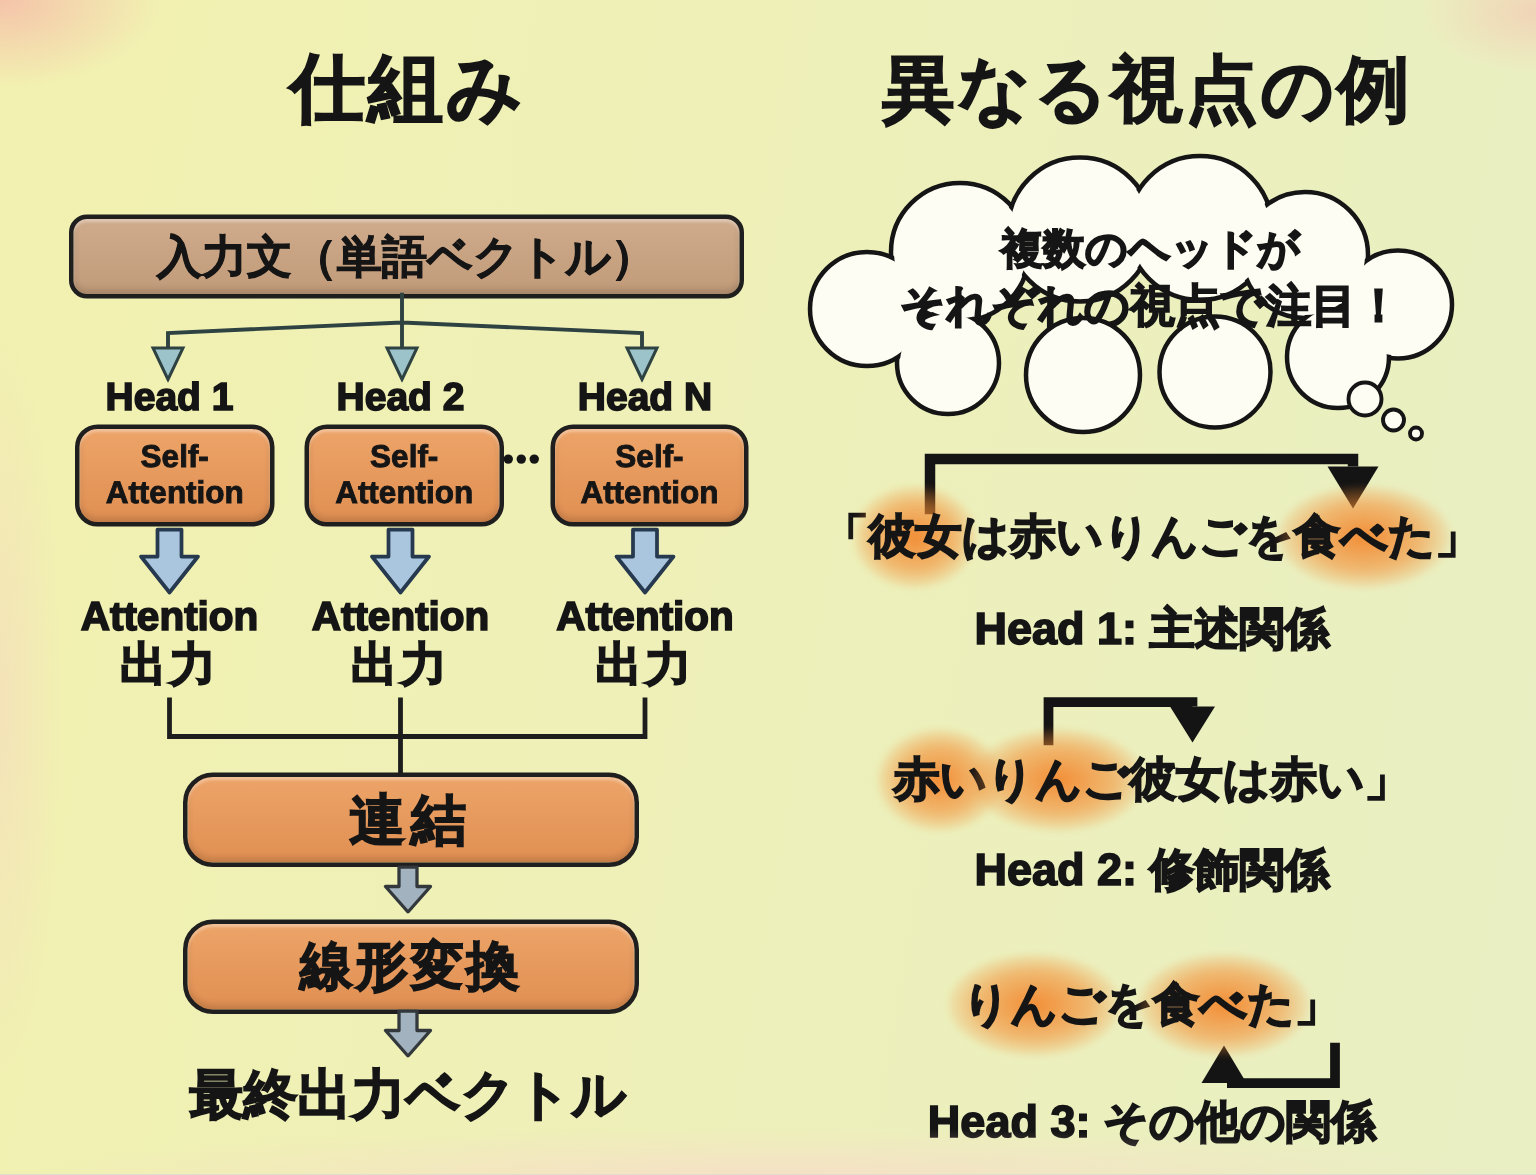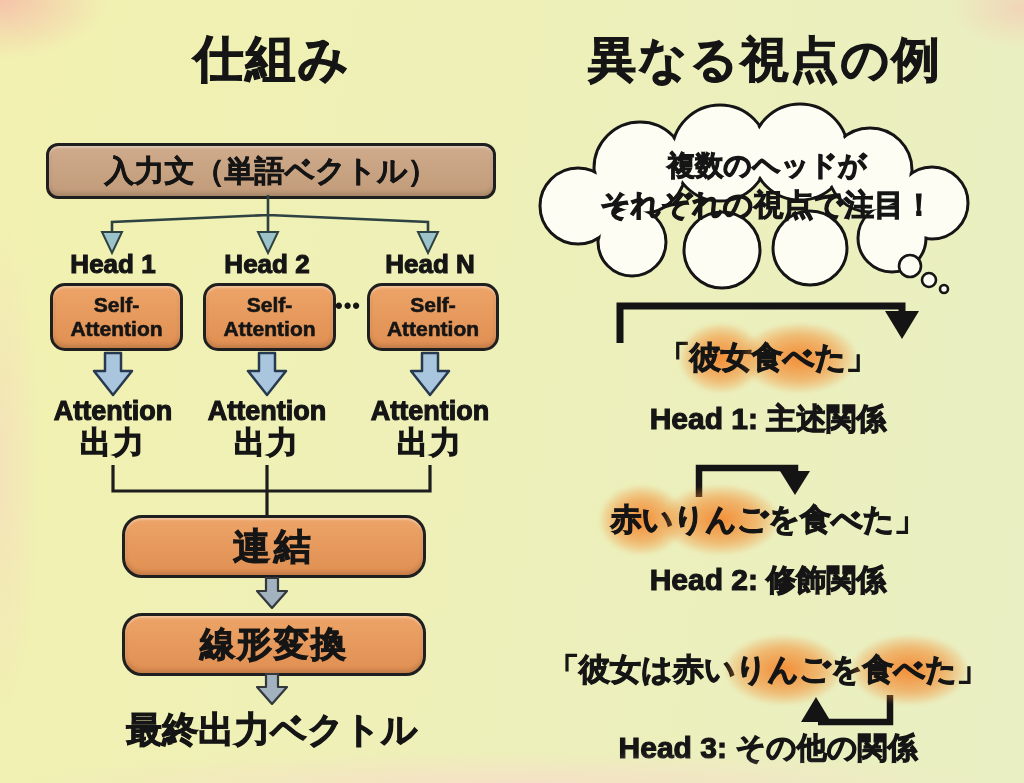--- a/index.html
+++ b/index.html
@@ -164,38 +164,38 @@
     <div style="font-size:30px;">それぞれの視点で注目！</div>
   </div>
 
   <svg class="abs" style="left:612px;top:297px;" width="312" height="46" viewBox="0 0 312 46">
     <path d="M8,46 V9 H290 V14" fill="none" stroke="#141414" stroke-width="7"></path>
     <polygon points="273,14 307,14 290,42" fill="#141414"></polygon>
   </svg>
   <div class="abs sentence heavy" style="left:512px;top:337px;">
     <span class="seg">「</span>
       <span class="seg hl">彼女</span>
+      <span class="seg">は赤いりんごを</span>
       <span class="seg hl">食べた</span>
       <span class="seg">」</span>
   </div>
   <div class="abs ctr ex-label heavy" style="left:512px;top:399px;">Head 1: 主述関係</div>
 
   <svg class="abs" style="left:692px;top:461px;" width="128" height="36" viewBox="0 0 128 36">
     <path d="M7,36 V7 H103 V10" fill="none" stroke="#141414" stroke-width="6.5"></path>
     <polygon points="88,10 118,10 103,34" fill="#141414"></polygon>
   </svg>
   <div class="abs sentence heavy" style="left:512px;top:499px;">
       <span class="seg hl">赤い</span>
       <span class="seg hl">りんご</span>
-      <span class="seg">を食べた」</span>
+      <span class="seg">彼女は赤い」</span>
   </div>
   <div class="abs ctr ex-label heavy" style="left:512px;top:560px;">Head 2: 修飾関係</div>
 
   <div class="abs sentence heavy" style="left:512px;top:649px;">
-    <span class="seg">「彼女は赤い</span>
       <span class="seg hl">りんご</span>
       <span class="seg">を</span>
       <span class="seg hl">食べた</span>
       <span class="seg">」</span>
   </div>
   <svg class="abs" style="left:788px;top:695px;" width="110" height="34" viewBox="0 0 110 34">
     <path d="M102,0 V27 H30" fill="none" stroke="#141414" stroke-width="6.5"></path>
     <polygon points="13,27 43,27 28,2" fill="#141414"></polygon>
   </svg>
   <div class="abs ctr ex-label heavy" style="left:512px;top:728px;">Head 3: その他の関係</div>

